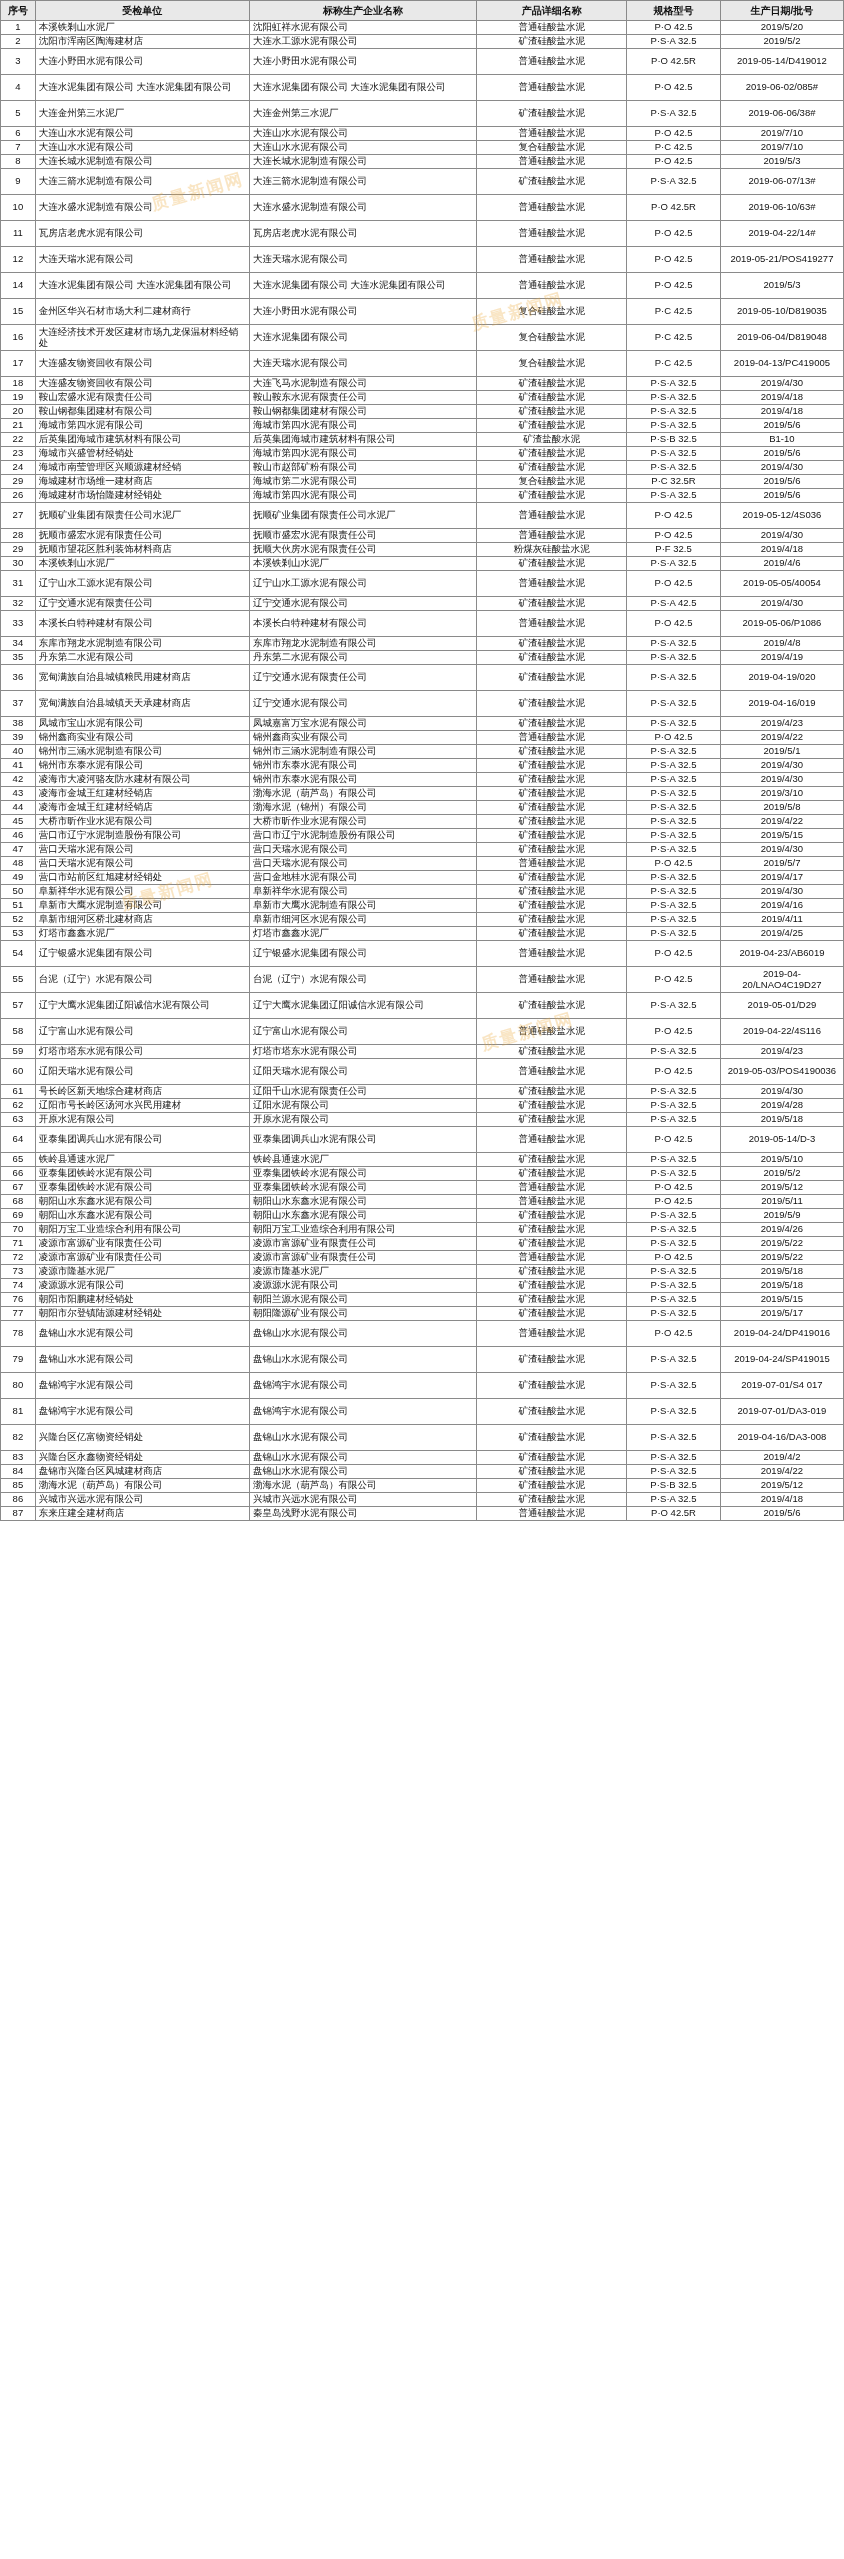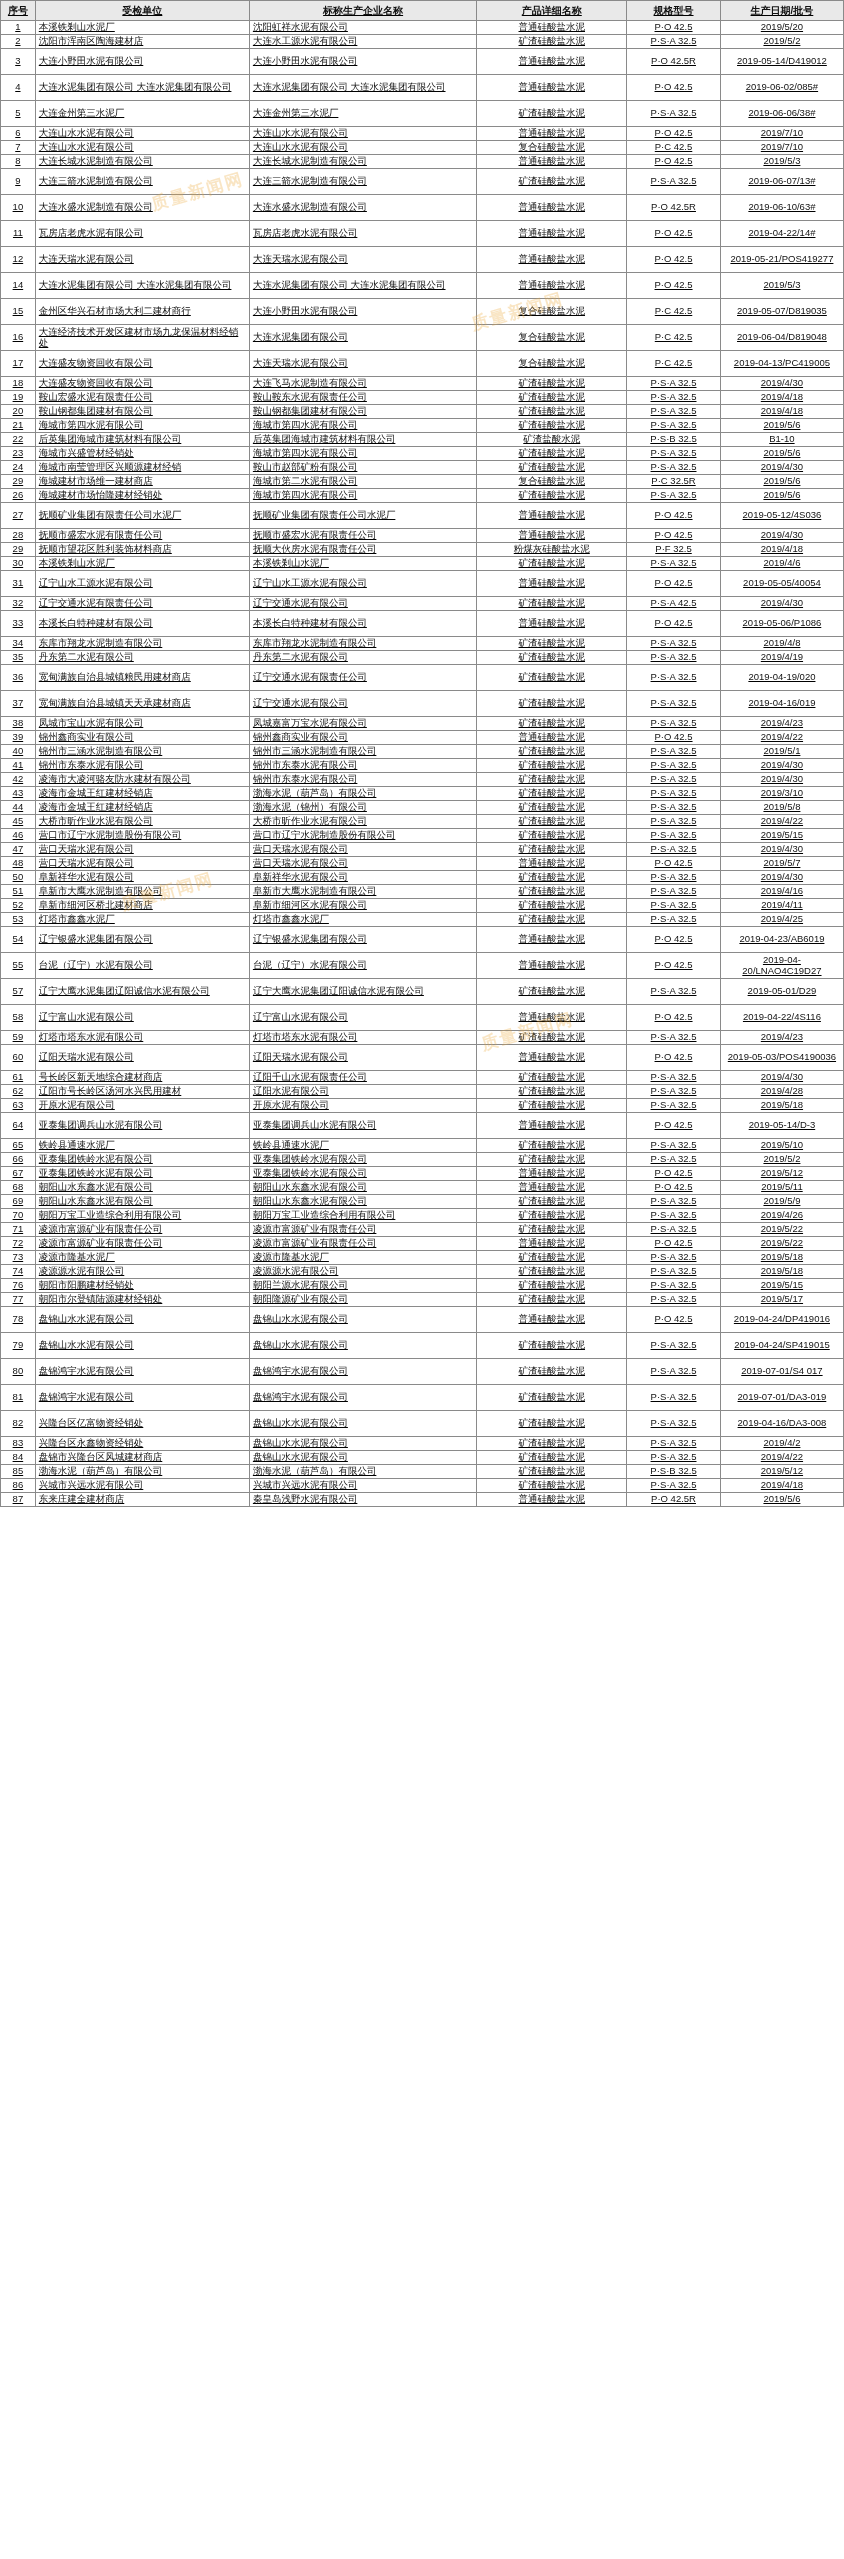--- a/index.html
+++ b/index.html
@@ -7,21 +7,20 @@
     padding: 0;
     background: #ffffff;
   }
   body {
     font-family: "Liberation Sans", sans-serif;
     width: 844px;
   }
   .sheet {
     width: 680px;
     position: relative;
-    text-decoration: underline;
   }
   table.cement {
     border-collapse: collapse;
     width: 844px;
     table-layout: fixed;
     font-size: 9.5px;
     color: #111111;
   }
   table.cement td, table.cement th {
     border: 1px solid #8a8a8a;
@@ -197,21 +196,21 @@
           <td class="prod">普通硅酸盐水泥</td>
           <td class="spec">P·O 42.5</td>
           <td class="date">2019/5/3</td>
         </tr>
         <tr class="tall">
           <td class="idx">15</td>
           <td class="org">金州区华兴石材市场大利二建材商行</td>
           <td class="ent">大连小野田水泥有限公司</td>
           <td class="prod">复合硅酸盐水泥</td>
           <td class="spec">P·C 42.5</td>
-          <td class="date">2019-05-07/D819035</td>
+          <td class="date">2019-05-10/D819035</td>
         </tr>
         <tr class="tall">
           <td class="idx">16</td>
           <td class="org">大连经济技术开发区建材市场九龙保温材料经销处</td>
           <td class="ent">大连水泥集团有限公司</td>
           <td class="prod">复合硅酸盐水泥</td>
           <td class="spec">P·C 42.5</td>
           <td class="date">2019-06-04/D819048</td>
         </tr>
         <tr class="tall">
@@ -462,20 +461,28 @@
           <td class="spec">P·S·A 32.5</td>
           <td class="date">2019/4/30</td>
         </tr>
         <tr>
           <td class="idx">48</td>
           <td class="org">营口天瑞水泥有限公司</td>
           <td class="ent">营口天瑞水泥有限公司</td>
           <td class="prod">普通硅酸盐水泥</td>
           <td class="spec">P·O 42.5</td>
           <td class="date">2019/5/7</td>
+        </tr>
+        <tr>
+          <td class="idx">49</td>
+          <td class="org">营口市站前区红旭建材经销处</td>
+          <td class="ent">营口金地桂水泥有限公司</td>
+          <td class="prod">矿渣硅酸盐水泥</td>
+          <td class="spec">P·S·A 32.5</td>
+          <td class="date">2019/4/17</td>
         </tr>
         <tr>
           <td class="idx">50</td>
           <td class="org">阜新祥华水泥有限公司</td>
           <td class="ent">阜新祥华水泥有限公司</td>
           <td class="prod">矿渣硅酸盐水泥</td>
           <td class="spec">P·S·A 32.5</td>
           <td class="date">2019/4/30</td>
         </tr>
         <tr>

